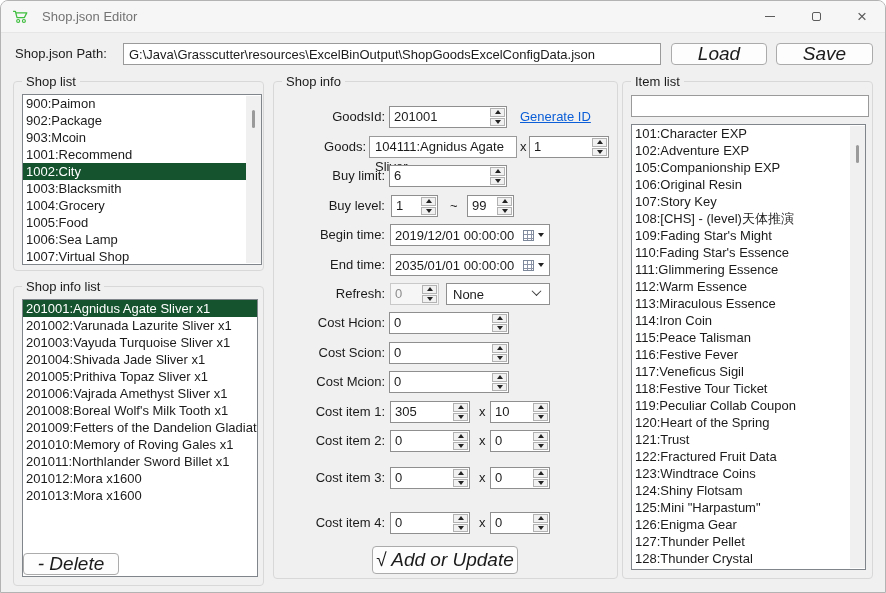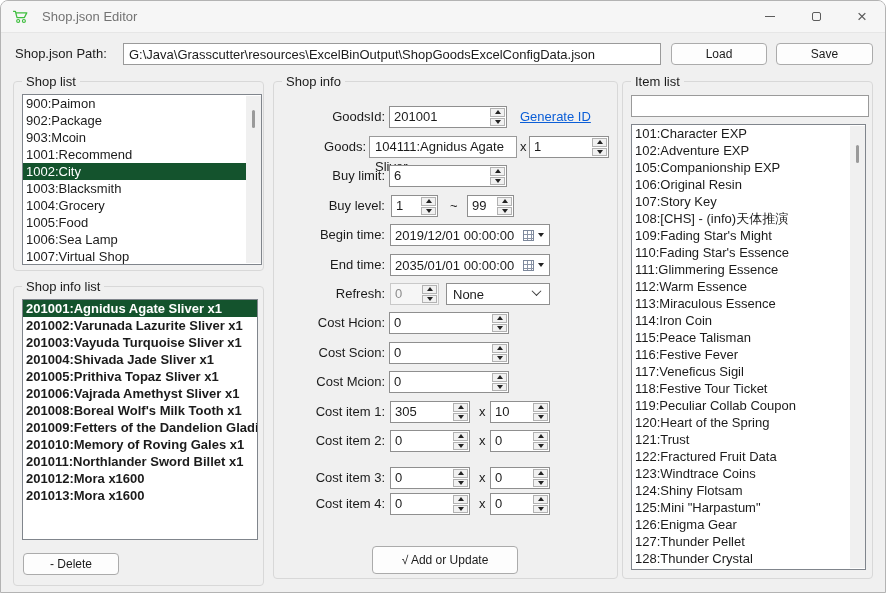--- a/index.html
+++ b/index.html
@@ -20,22 +20,22 @@
   .glyph-max { width:9px; height:9px; border:1px solid #5c5c5c; border-radius:2px; }
   .glyph-close { font-size:17px; line-height:1; color:#5c5c5c; }
 
   .client { position:absolute; top:32px; left:0; right:0; bottom:0; }
 
   
   .lbl { position:absolute; line-height:22px; white-space:nowrap; }
   .tbox { position:absolute; height:22px; background:#fff; border:1px solid #9a9a9a;
           font-family:inherit; font-size:13px; color:#1b1b1b; padding:0 5px; outline:none; }
   .btn { position:absolute; height:22px; background:#fdfdfd; border:1px solid #ababab;
-         border-radius:4px; font-family:inherit; font-size:12px; color:#1b1b1b;
-         display:flex; align-items:center; justify-content:center; white-space:nowrap; }
+         border-radius:4px; font-family:inherit; font-size:19px; color:#1b1b1b;
+         display:flex; align-items:center; justify-content:center; white-space:nowrap;font-style:italic; }
 
   
   .group { position:absolute; border:1px solid #d8d8d8; border-radius:4px; }
   .group-title { position:absolute; top:-8px; left:8px; background:#f0f0f0; padding:0 4px; line-height:15px; }
 
   
   .listbox { position:absolute; background:#fff; border:1px solid #80858c; overflow:hidden; }
   .li { height:17px; line-height:17px; padding-left:3px; white-space:nowrap; overflow:hidden; }
   .li.selected { background:#14532d; color:#fff; }
   .sbar { position:absolute; top:1px; bottom:1px; right:0; width:15px; background:#f0f0f0; }
@@ -123,21 +123,21 @@
           <div class="li">1003:Blacksmith</div>
           <div class="li">1004:Grocery</div>
           <div class="li">1005:Food</div>
           <div class="li">1006:Sea Lamp</div>
           <div class="li">1007:Virtual Shop</div>
         </div>
     </div>
 
     <div class="group" style="left:12px; top:253px; width:251px; height:300px;">
       <span class="group-title">Shop info list</span>
-      <div class="listbox" style="left:8px; top:12px; width:236px; height:241px;font-weight:bold;">
+      <div class="listbox" style="left:8px; top:12px; width:236px; height:278px;">
 
       <div class="li selected">201001:Agnidus Agate Sliver x1</div>
           <div class="li">201002:Varunada Lazurite Sliver x1</div>
           <div class="li">201003:Vayuda Turquoise Sliver x1</div>
           <div class="li">201004:Shivada Jade Sliver x1</div>
           <div class="li">201005:Prithiva Topaz Sliver x1</div>
           <div class="li">201006:Vajrada Amethyst Sliver x1</div>
           <div class="li">201008:Boreal Wolf's Milk Tooth x1</div>
           <div class="li">201009:Fetters of the Dandelion Gladiator x1</div>
           <div class="li">201010:Memory of Roving Gales x1</div>
@@ -362,21 +362,21 @@
                 <span class="sb">
                   <i class="tu"></i>
                 </span>
                 <span class="sb">
                   <i class="td"></i>
                 </span>
               </span>
             </div>
           </div>
 
-          <div style="position:relative; height:22px; margin-bottom:4px;">
+          <div style="position:relative; height:22px; margin-bottom:23px;">
             <span class="si-label">Cost item 3:</span>
             <div class="spin" style="left:116px; width:80px;">
               <span class="spin-val">0</span>
               <span class="sbcol">
                 <span class="sb">
                   <i class="tu"></i>
                 </span>
                 <span class="sb">
                   <i class="td"></i>
                 </span>
@@ -433,21 +433,21 @@
       <div class="listbox" style="left:8px; top:42px; width:235px; height:446px;">
 
         <div class="sbar">
             <div class="sthumb" style="top:19px;"></div>
           </div>
       <div class="li">101:Character EXP</div>
           <div class="li">102:Adventure EXP</div>
           <div class="li">105:Companionship EXP</div>
           <div class="li">106:Original Resin</div>
           <div class="li">107:Story Key</div>
-          <div class="li">108:[CHS] - (info)天体推演</div>
+          <div class="li">108:[CHS] - (level)天体推演</div>
           <div class="li">109:Fading Star's Might</div>
           <div class="li">110:Fading Star's Essence</div>
           <div class="li">111:Glimmering Essence</div>
           <div class="li">112:Warm Essence</div>
           <div class="li">113:Miraculous Essence</div>
           <div class="li">114:Iron Coin</div>
           <div class="li">115:Peace Talisman</div>
           <div class="li">116:Festive Fever</div>
           <div class="li">117:Veneficus Sigil</div>
           <div class="li">118:Festive Tour Ticket</div>

